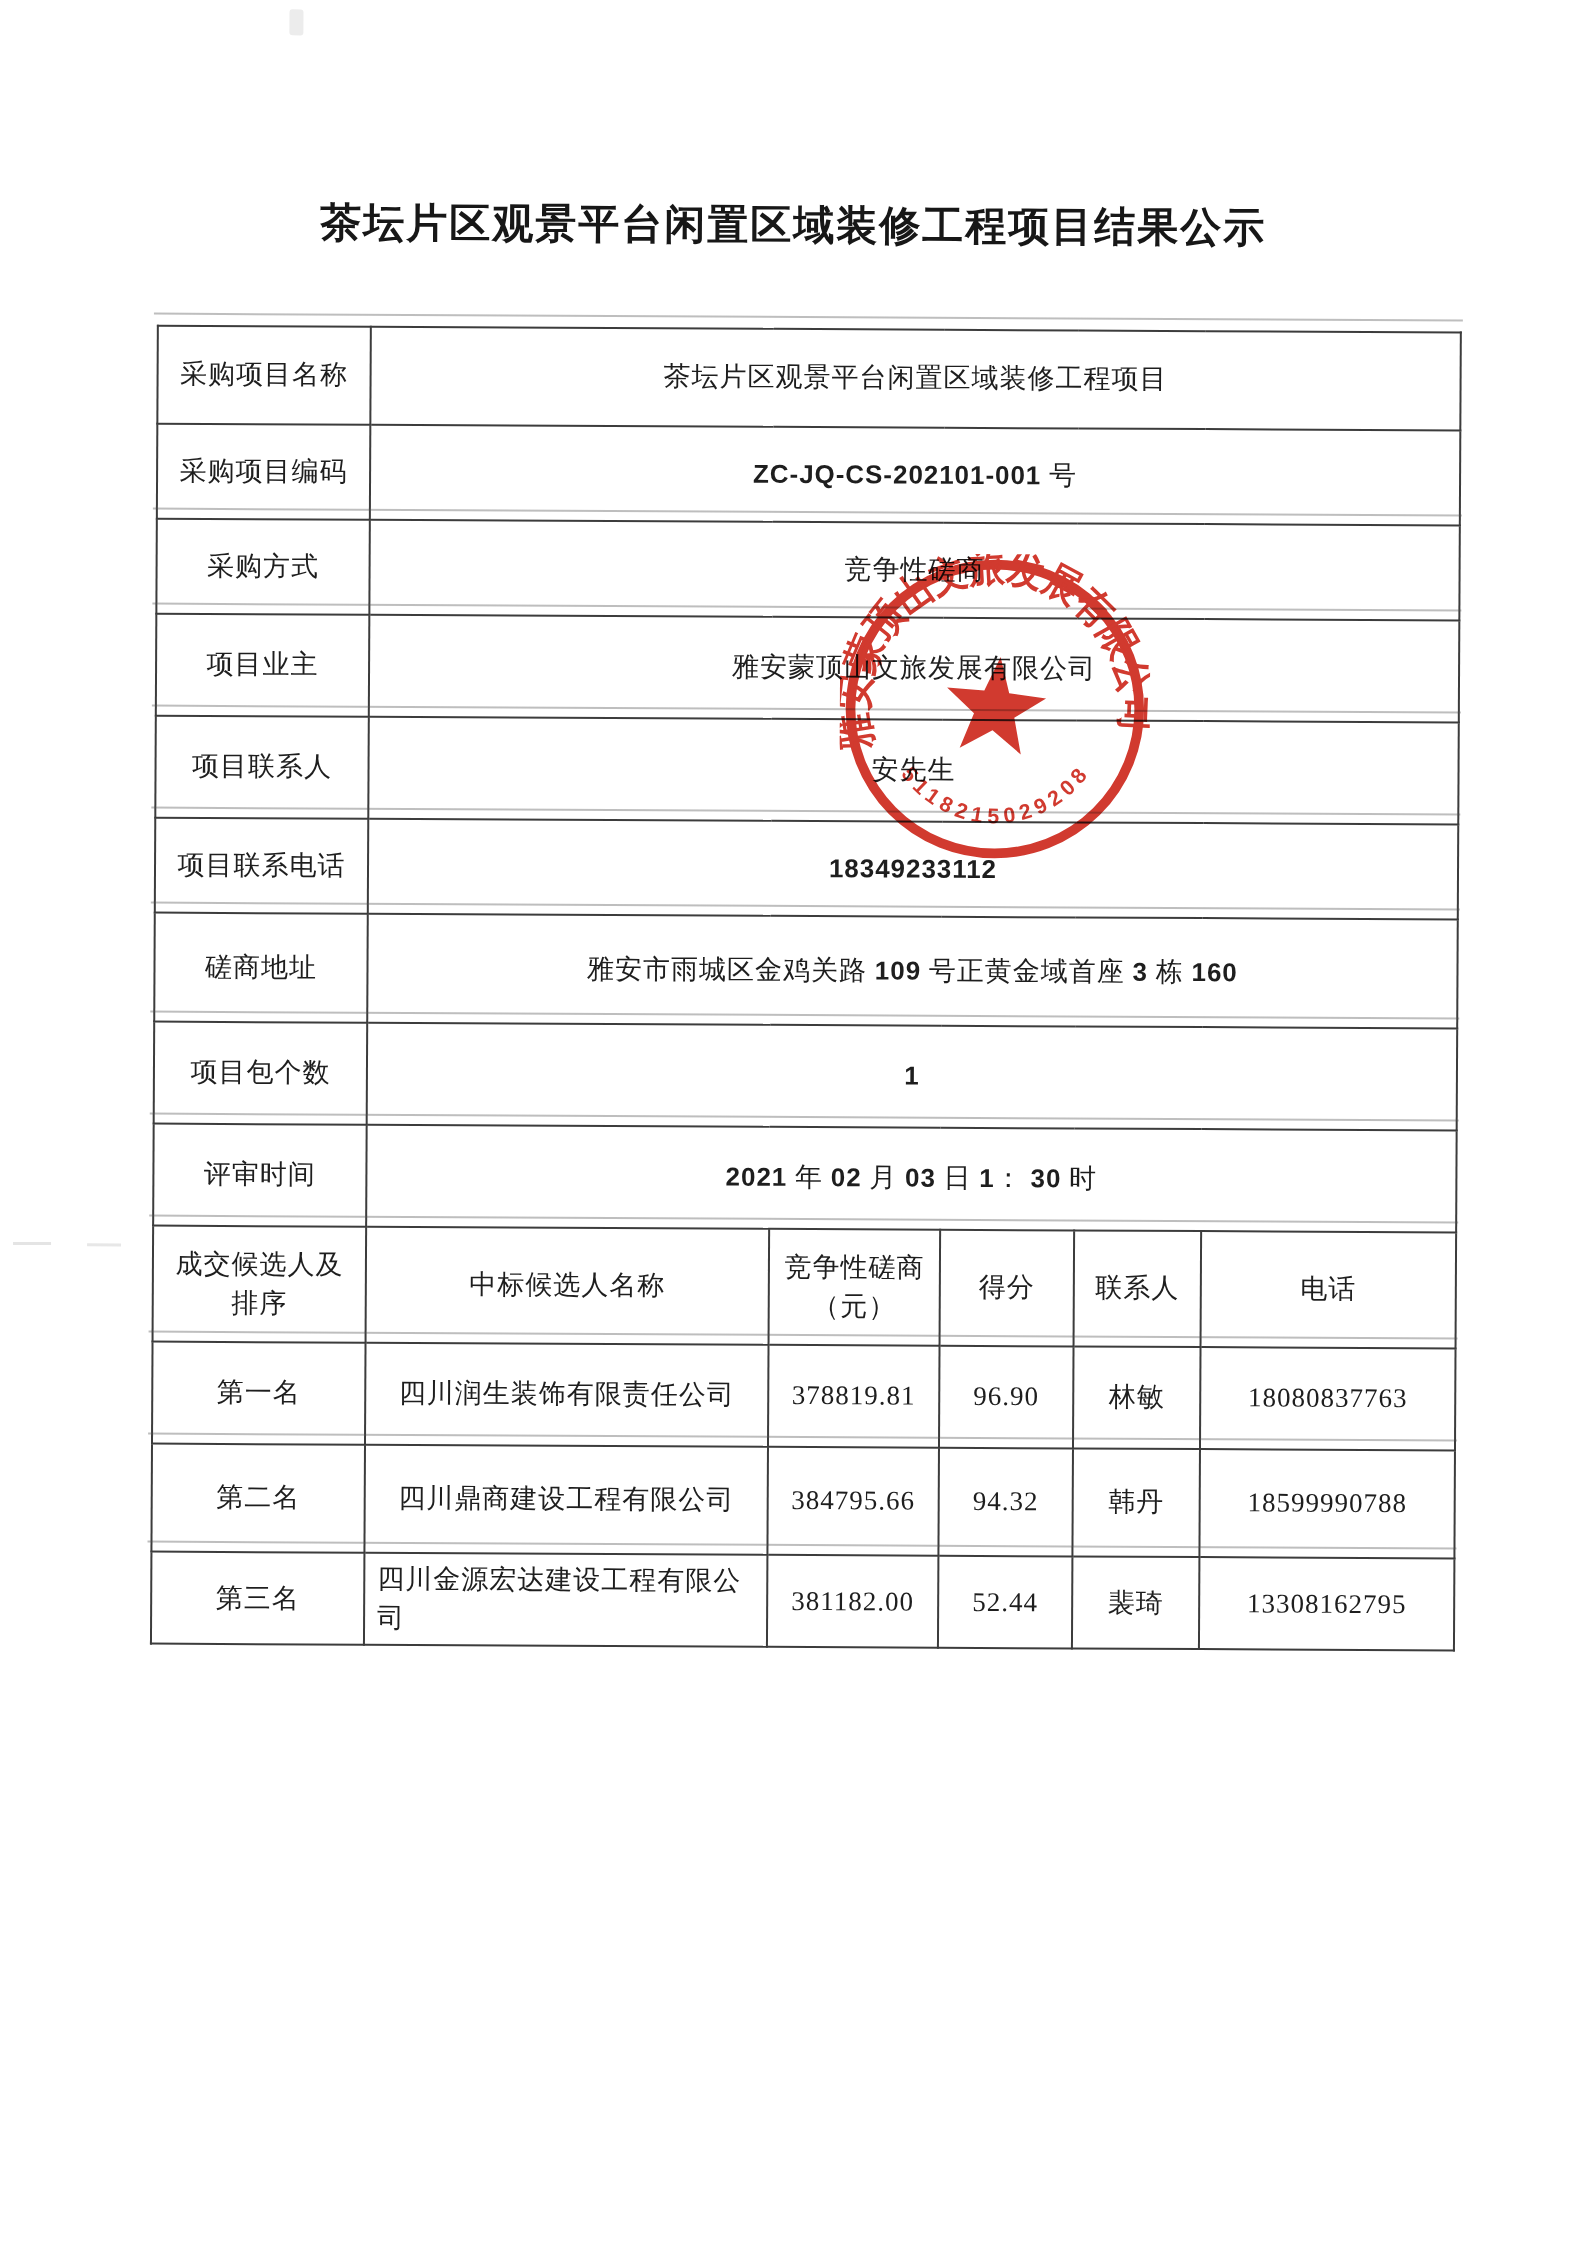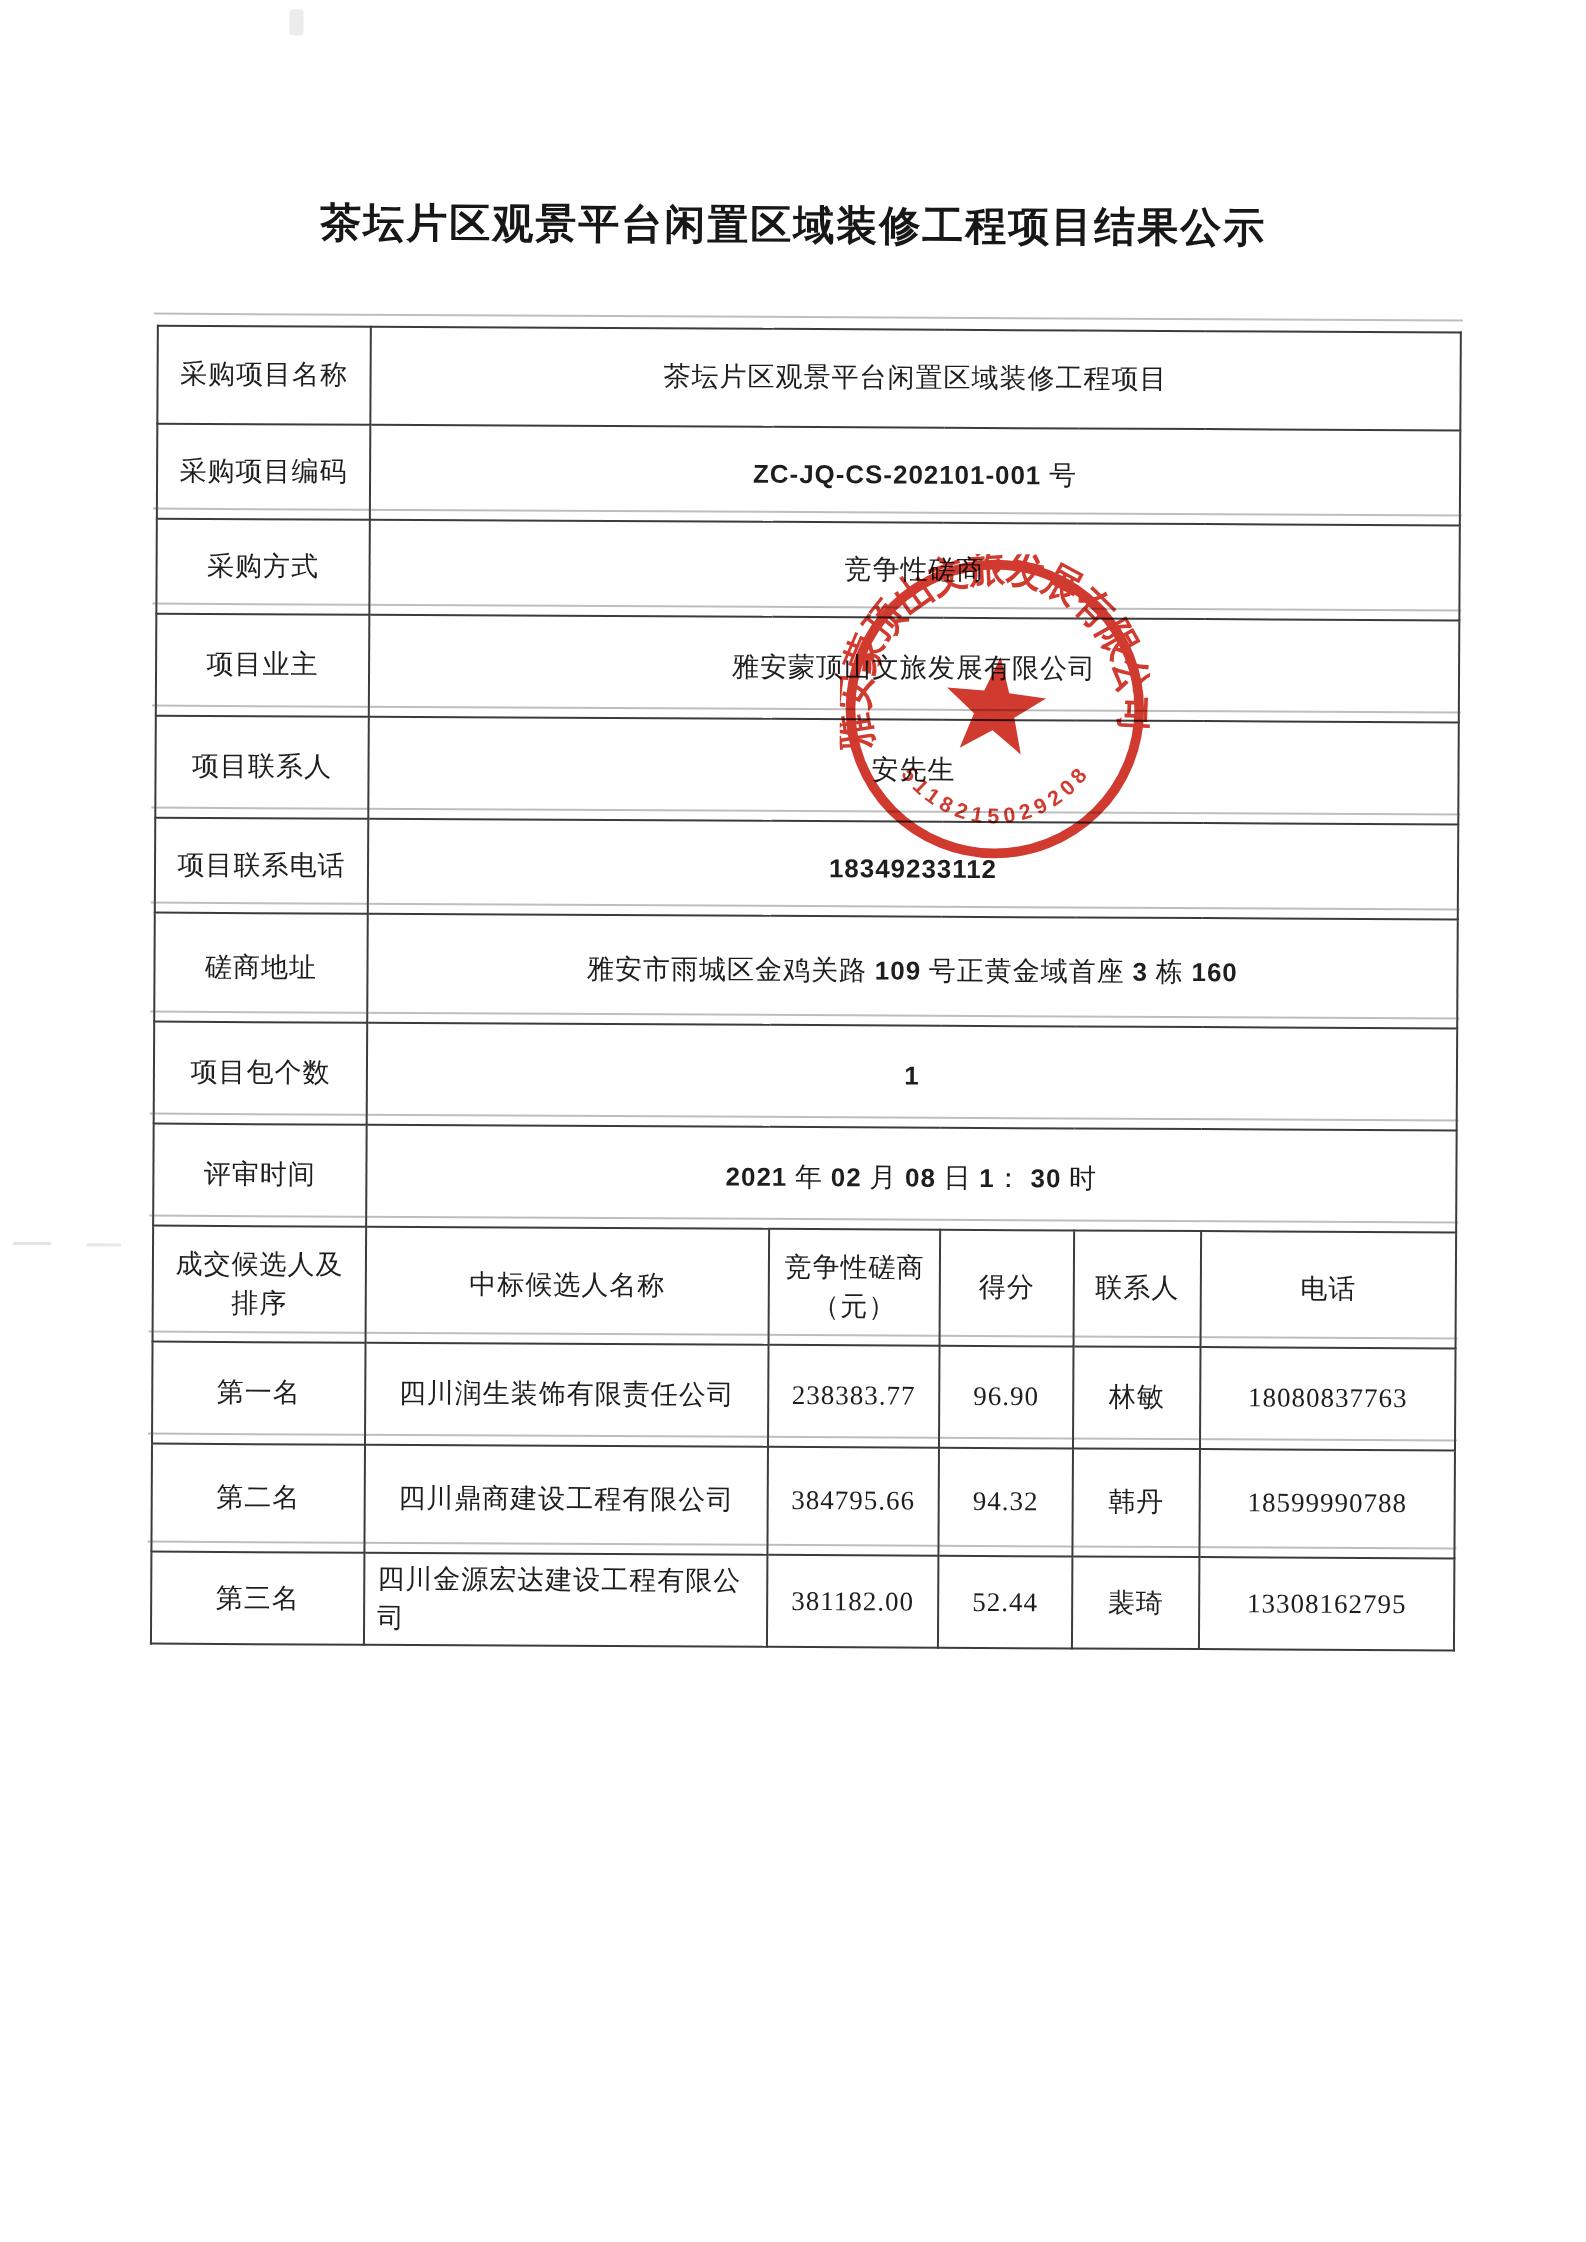--- a/index.html
+++ b/index.html
@@ -119,36 +119,36 @@
         <tr class="r7">
           <td class="label">磋商地址</td>
           <td colspan="5">雅安市雨城区金鸡关路 <span class="num">109</span> 号正黄金域首座 <span class="num">3</span> 栋 <span class="num">160</span></td>
         </tr>
         <tr class="r8">
           <td class="label">项目包个数</td>
           <td colspan="5"><span class="num">1</span></td>
         </tr>
         <tr class="r9">
           <td class="label">评审时间</td>
-          <td colspan="5"><span class="num">2021</span> 年 <span class="num">02</span> 月 <span class="num">08</span> 日 <span class="num">1</span>： <span class="num">30</span> 时</td>
+          <td colspan="5"><span class="num">2021</span> 年 <span class="num">02</span> 月 <span class="num">03</span> 日 <span class="num">1</span>： <span class="num">30</span> 时</td>
         </tr>
 
         <tr class="r10">
           <td class="hcell">成交候选人及排序</td>
           <td class="hcell">中标候选人名称</td>
           <td class="hcell">竞争性磋商（元）</td>
           <td class="hcell">得分</td>
           <td class="hcell">联系人</td>
           <td class="hcell">电话</td>
         </tr>
 
         <tr class="r11">
           <td>第一名</td>
           <td class="name-cell">四川润生装饰有限责任公司</td>
-          <td>238383.77</td>
+          <td>378819.81</td>
           <td>96.90</td>
           <td>林敏</td>
           <td>18080837763</td>
         </tr>
         <tr class="r12">
           <td>第二名</td>
           <td class="name-cell">四川鼎商建设工程有限公司</td>
           <td>384795.66</td>
           <td>94.32</td>
           <td>韩丹</td>

